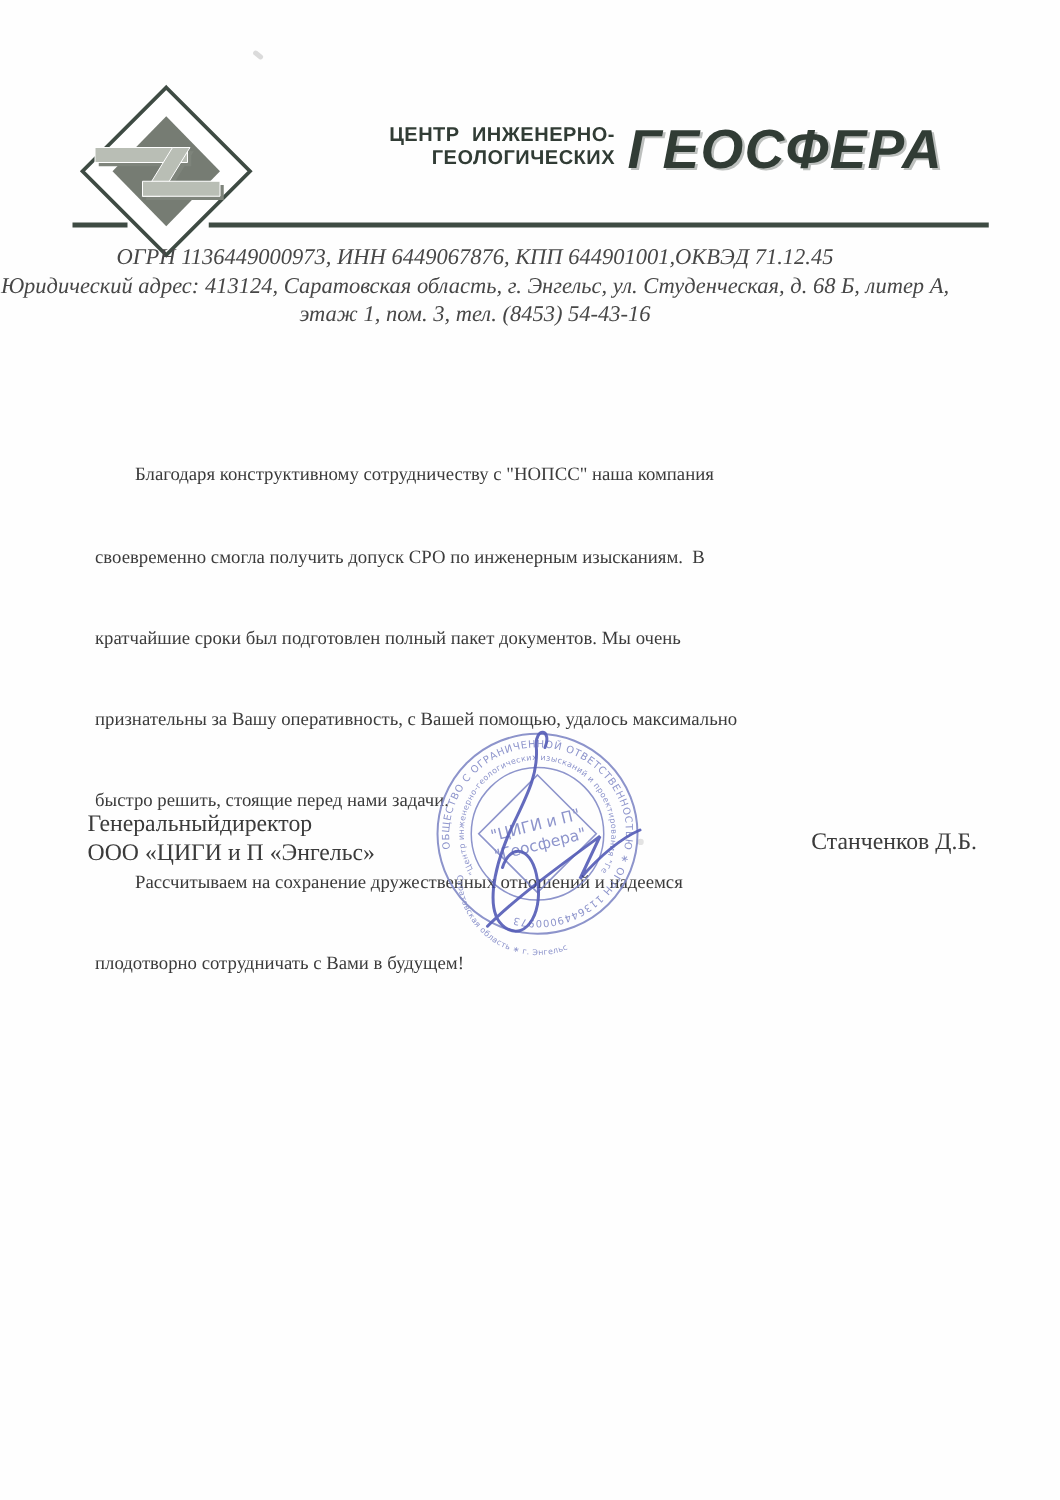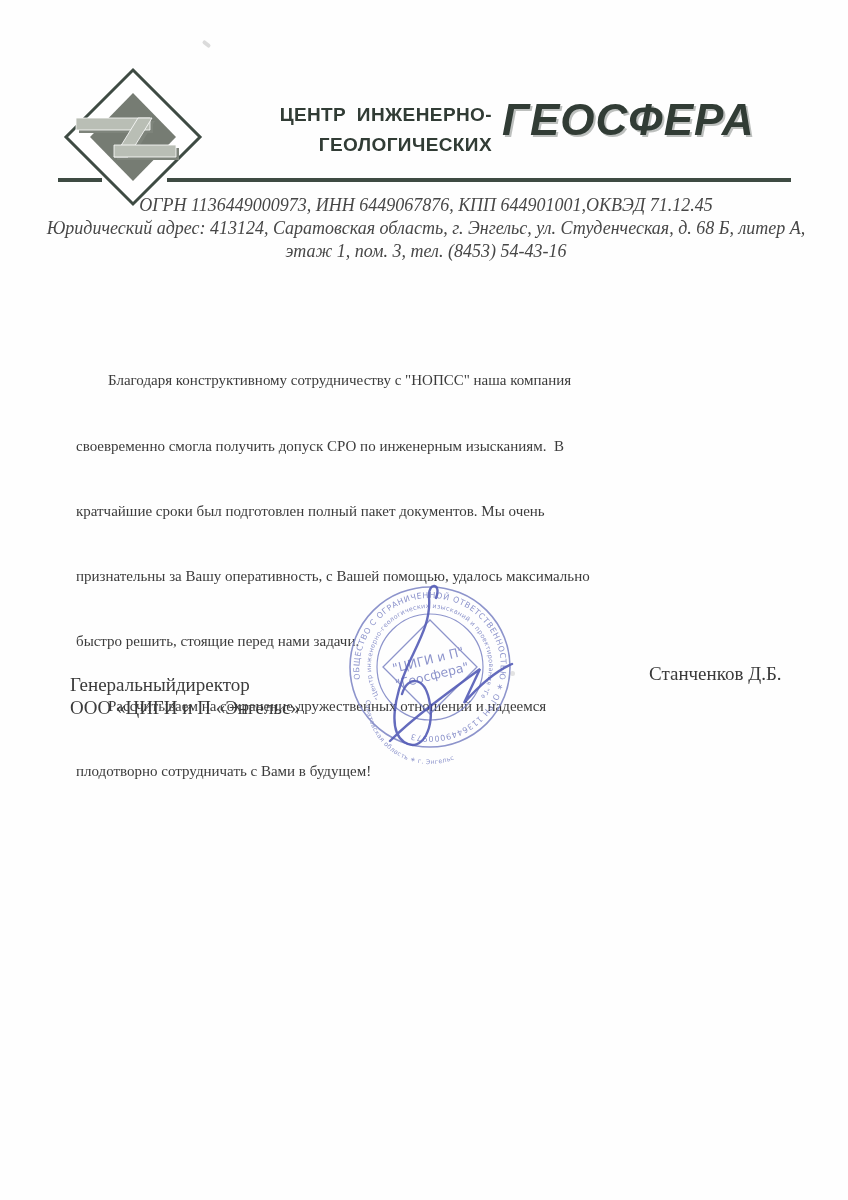--- a/index.html
+++ b/index.html
@@ -4,46 +4,46 @@
 <style>
   html,body{margin:0;padding:0;background:#ffffff;}
   .page{
     position:relative;width:848px;height:1200px;background:#fefefe;overflow:hidden;
     font-family:"Liberation Serif", serif;color:var(--ink);
   }
   
   .logo{position:absolute;left:62px;top:66px;}
   .org-name{
     position:absolute;left:190px;top:100px;width:302px;text-align:right;
-    font-family:"Liberation Sans", sans-serif;font-weight:bold;font-size:19px;
-    line-height:30px;letter-spacing:.4px;word-spacing:5px;color:var(--headerInk);
+    font-family:"Liberation Sans", sans-serif;font-weight:bold;font-size:16px;
+    line-height:18px;letter-spacing:.4px;word-spacing:5px;color:var(--headerInk);
   }
   .brand{
     position:absolute;left:502px;top:95px;
     font-family:"Liberation Sans", sans-serif;font-weight:bold;font-style:italic;
     font-size:44px;letter-spacing:1px;color:var(--headerInk);
     text-shadow:2px 2px 0 rgba(110,118,112,.45);
   }
   .rule{position:absolute;top:178px;height:4px;background:var(--accentLine);}
   .rule-short{left:58px;width:44px;}
   .rule-long{left:167px;width:624px;}
   
   .reg{
     position:absolute;left:0;top:194px;width:760px;text-align:center;
-    font-style:italic;font-size:18px;line-height:23px;color:var(--regInk);padding-left:46px;
+    font-style:italic;font-size:18px;line-height:23px;color:var(--regInk);
   }
   
   .body-text{
     position:absolute;left:76px;top:327px;width:690px;
     font-size:15px;line-height:21.7px;white-space:pre-wrap;
   }
   .bline{min-height:21.7px;}
   .indent{text-indent:32px;}
   
-  .sig-left{position:absolute;left:70px;top:674px;font-size:19px;line-height:22.5px;font-family:Liberation Serif, serif;}
+  .sig-left{position:absolute;left:70px;top:649px;font-size:19px;line-height:22.5px;font-family:Liberation Serif, serif;}
   .sig-name{position:absolute;left:649px;top:663px;font-size:19px;}
   .stamp{position:absolute;left:330px;top:567px;opacity:.88;}
   .stamp-ring{fill:none;stroke:var(--stampBlue);}
   .stamp-text{fill:var(--stampBlue);font-family:"DejaVu Sans", sans-serif;}
   .pen{fill:none;stroke:var(--penBlue);stroke-width:2.4;stroke-linecap:round;opacity:.92;}
   
   .lg-outline{fill:#ffffff;stroke:var(--accentLine);stroke-width:3;}
   .lg-inner{fill:var(--logoGray);}
   .lg-z-shadow{fill:var(--logoShadow);}
   .lg-z{fill:var(--logoLight);stroke:#ffffff;stroke-width:.8;}

